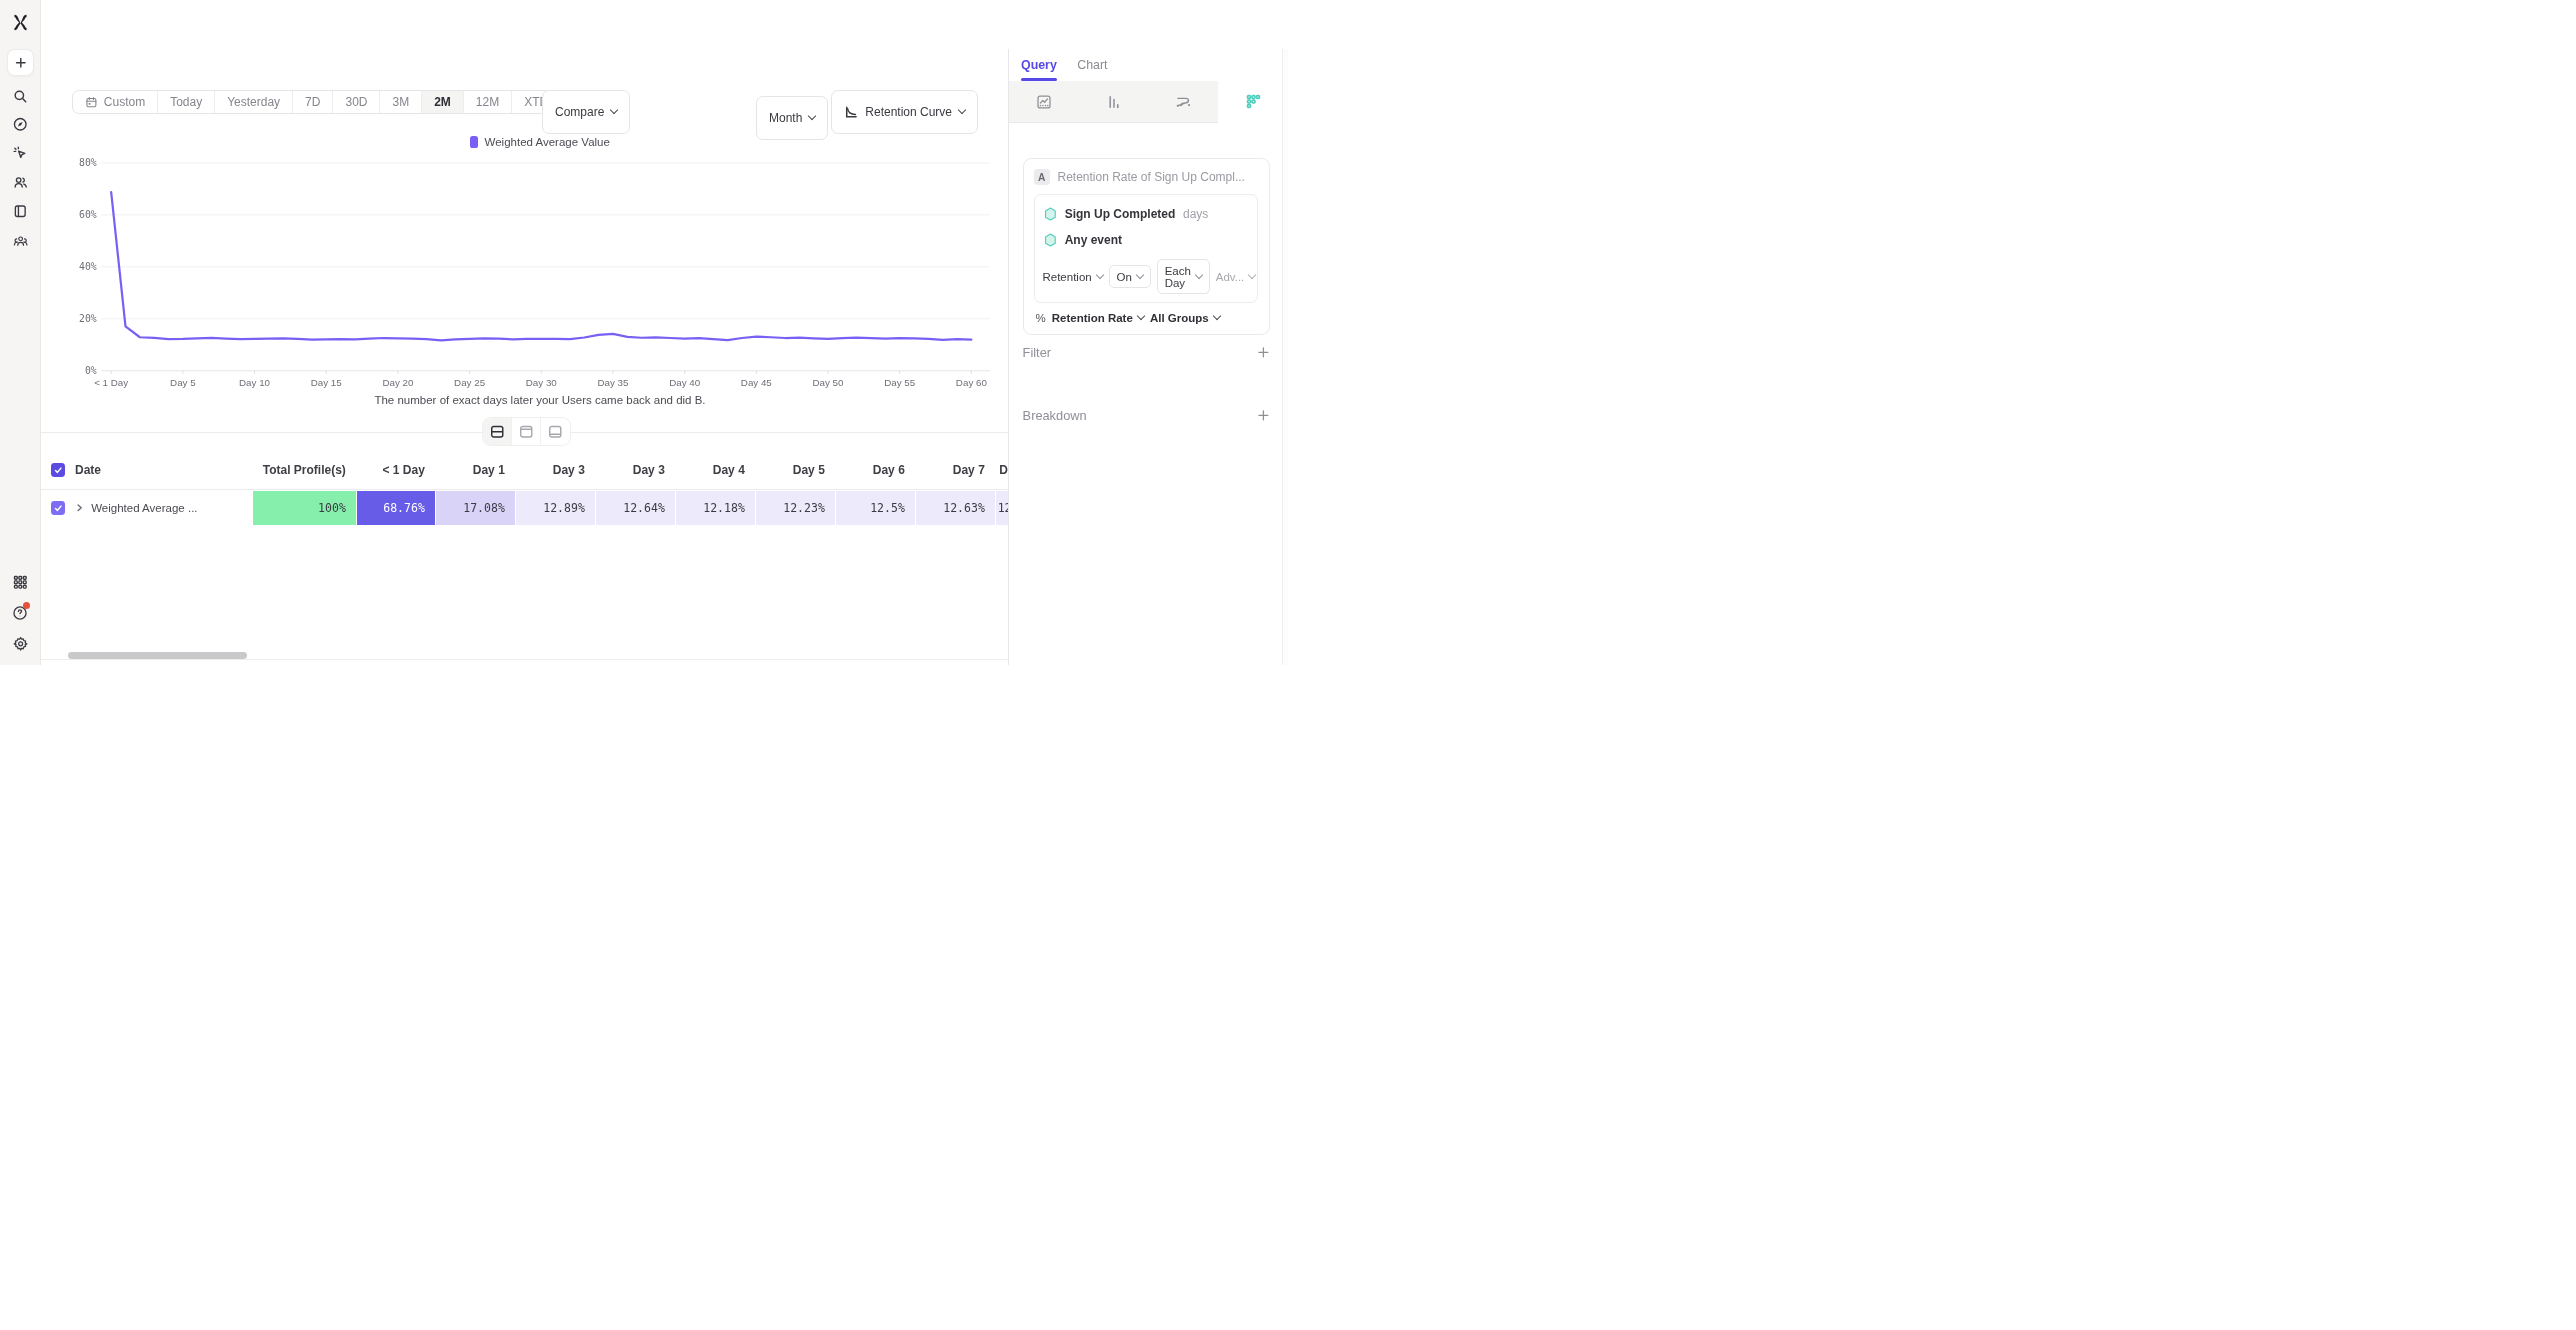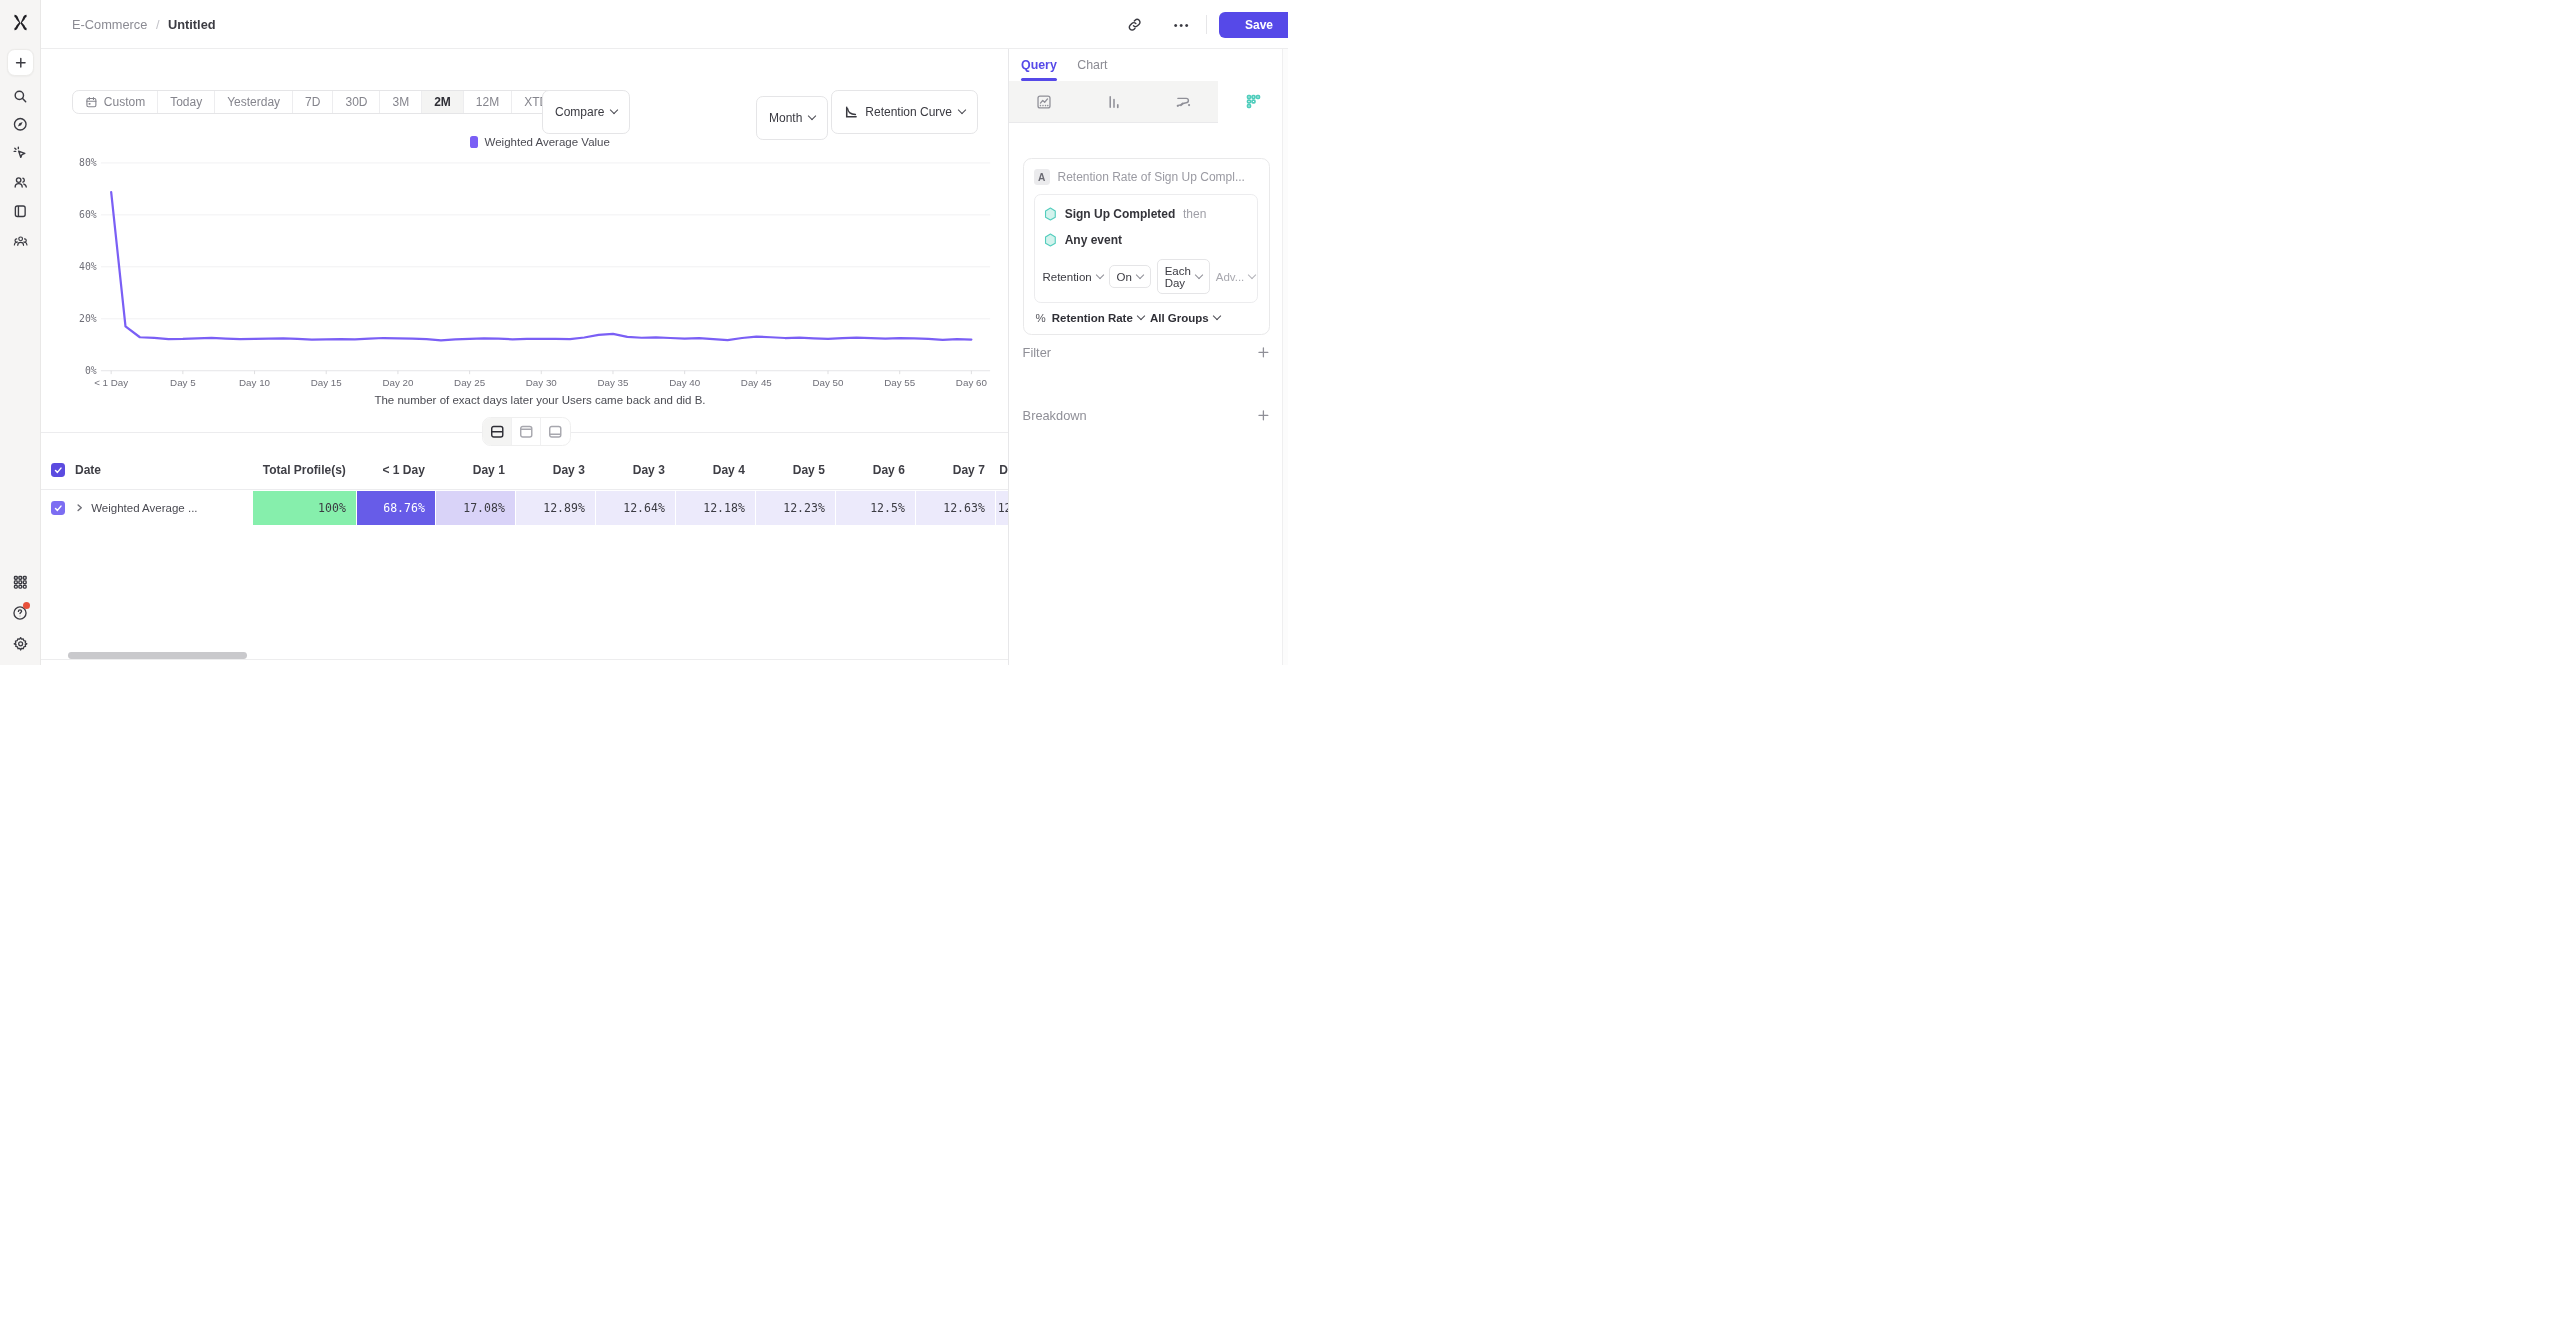--- a/index.html
+++ b/index.html
@@ -219,40 +219,20 @@
     <div class="abs rail-btn" style="top:630px">
       <span>
           <svg width="15.3" height="15.3" viewBox="0 0 18 18" fill="none" stroke="currentColor" stroke-width="1.5" stroke-linejoin="round">
             <path d="M9 1.9l1 1.9 2.1-.4.6 2.1 2.1.6-.4 2.1 1.9 1-1.9 1 .4 2.1-2.1.6-.6 2.1-2.1-.4-1 1.9-1-1.9-2.1.4-.6-2.1-2.1-.6.4-2.1L1.4 9.2l1.9-1-.4-2.1 2.1-.6.6-2.1 2.1.4z"></path>
             <circle cx="9" cy="9.2" r="2.3"></circle>
           </svg>
         </span>
     </div>
   </div>
 
-  <div class="abs top">
-    <div class="abs crumbs">
-      <span class="crumb-parent">E-Commerce</span>
-      <span class="crumb-sep">/</span>
-      <span class="crumb-current">Untitled</span>
-    </div>
-    <div class="abs hdr-icon" style="left:1082px">
-      <span>
-          <svg width="15.3" height="15.3" viewBox="0 0 18 18" fill="none" stroke="currentColor" stroke-width="1.7" stroke-linecap="round">
-            <path d="M7.6 10.4a3.3 3.3 0 0 0 4.7 0l2-2a3.3 3.3 0 1 0-4.7-4.7l-1 1"></path>
-            <path d="M10.4 7.6a3.3 3.3 0 0 0-4.7 0l-2 2a3.3 3.3 0 1 0 4.7 4.7l1-1"></path>
-          </svg>
-        </span>
-    </div>
-    <div class="abs hdr-icon" style="left:1129px; font-size:11px; letter-spacing:1.7px;">
-      <span>•••</span>
-    </div>
-    <div class="abs hdr-divider"></div>
-    <button class="abs save-btn">Save</button>
-  </div>
 
   <div class="abs seg">
     <div class="seg-item">
       <span>
           <svg width="12.8" height="12.8" viewBox="0 0 16 16" fill="none" stroke="currentColor" stroke-width="1.4" stroke-linecap="round">
             <rect x="2.4" y="3.2" width="11.2" height="10.2" rx="1.8"></rect>
             <path d="M5.4 1.8v2.6M10.6 1.8v2.6M2.4 6.6h11.2"></path>
             <rect x="4.6" y="8.8" width="2.2" height="2.2" rx="0.5" fill="currentColor" stroke="none"></rect>
           </svg>
         </span>
@@ -491,21 +471,21 @@
         <span class="qtitle">Retention Rate of Sign Up Compl...</span>
       </div>
       <div class="qbox">
         <div class="ev-row">
           <span class="hexa">
               <svg width="12.8" height="14.5" viewBox="0 0 15 17">
                 <path d="M7.5 1.2 13.2 4.6v7.3L7.5 15.3 1.8 11.9V4.6Z" fill="#d3f3ed" stroke="#53cdbd" stroke-width="1.3" stroke-linejoin="round"></path>
               </svg>
             </span>
           <span class="ev-name">Sign Up Completed</span>
-          <span class="ev-suffix">then</span>
+          <span class="ev-suffix">days</span>
         </div>
         <div class="ev-row" style="margin-top:5.1px">
           <span class="hexa">
               <svg width="12.8" height="14.5" viewBox="0 0 15 17">
                 <path d="M7.5 1.2 13.2 4.6v7.3L7.5 15.3 1.8 11.9V4.6Z" fill="#d3f3ed" stroke="#53cdbd" stroke-width="1.3" stroke-linejoin="round"></path>
               </svg>
             </span>
           <span class="ev-name">Any event</span>
         </div>
         <div class="ctl-row">

